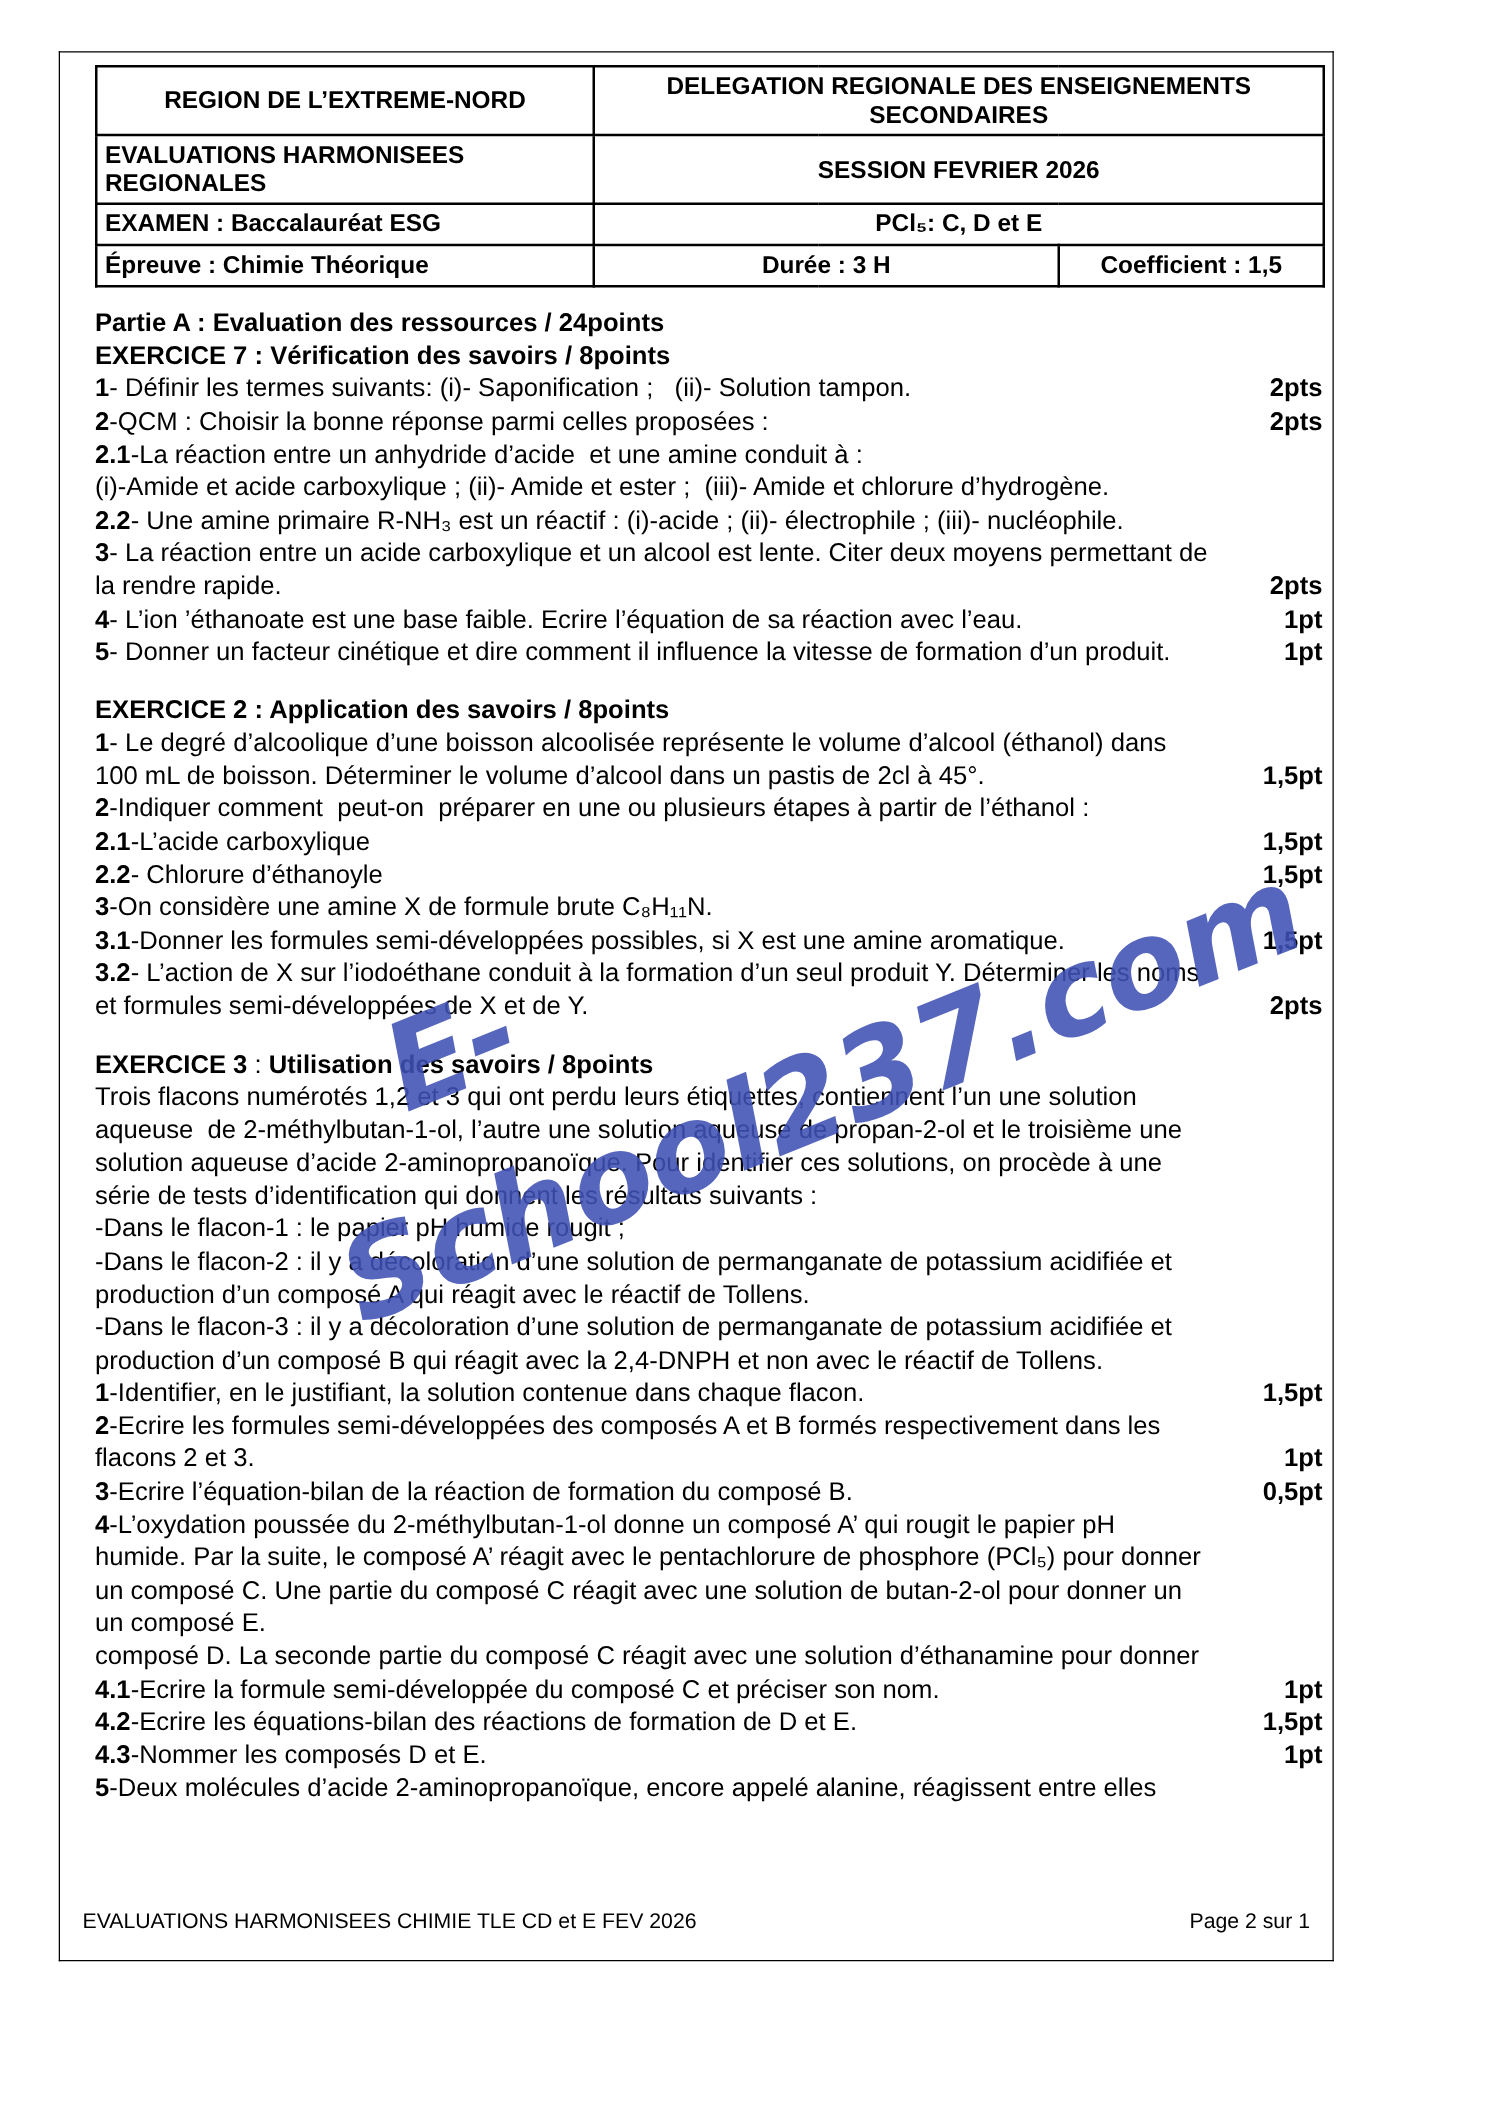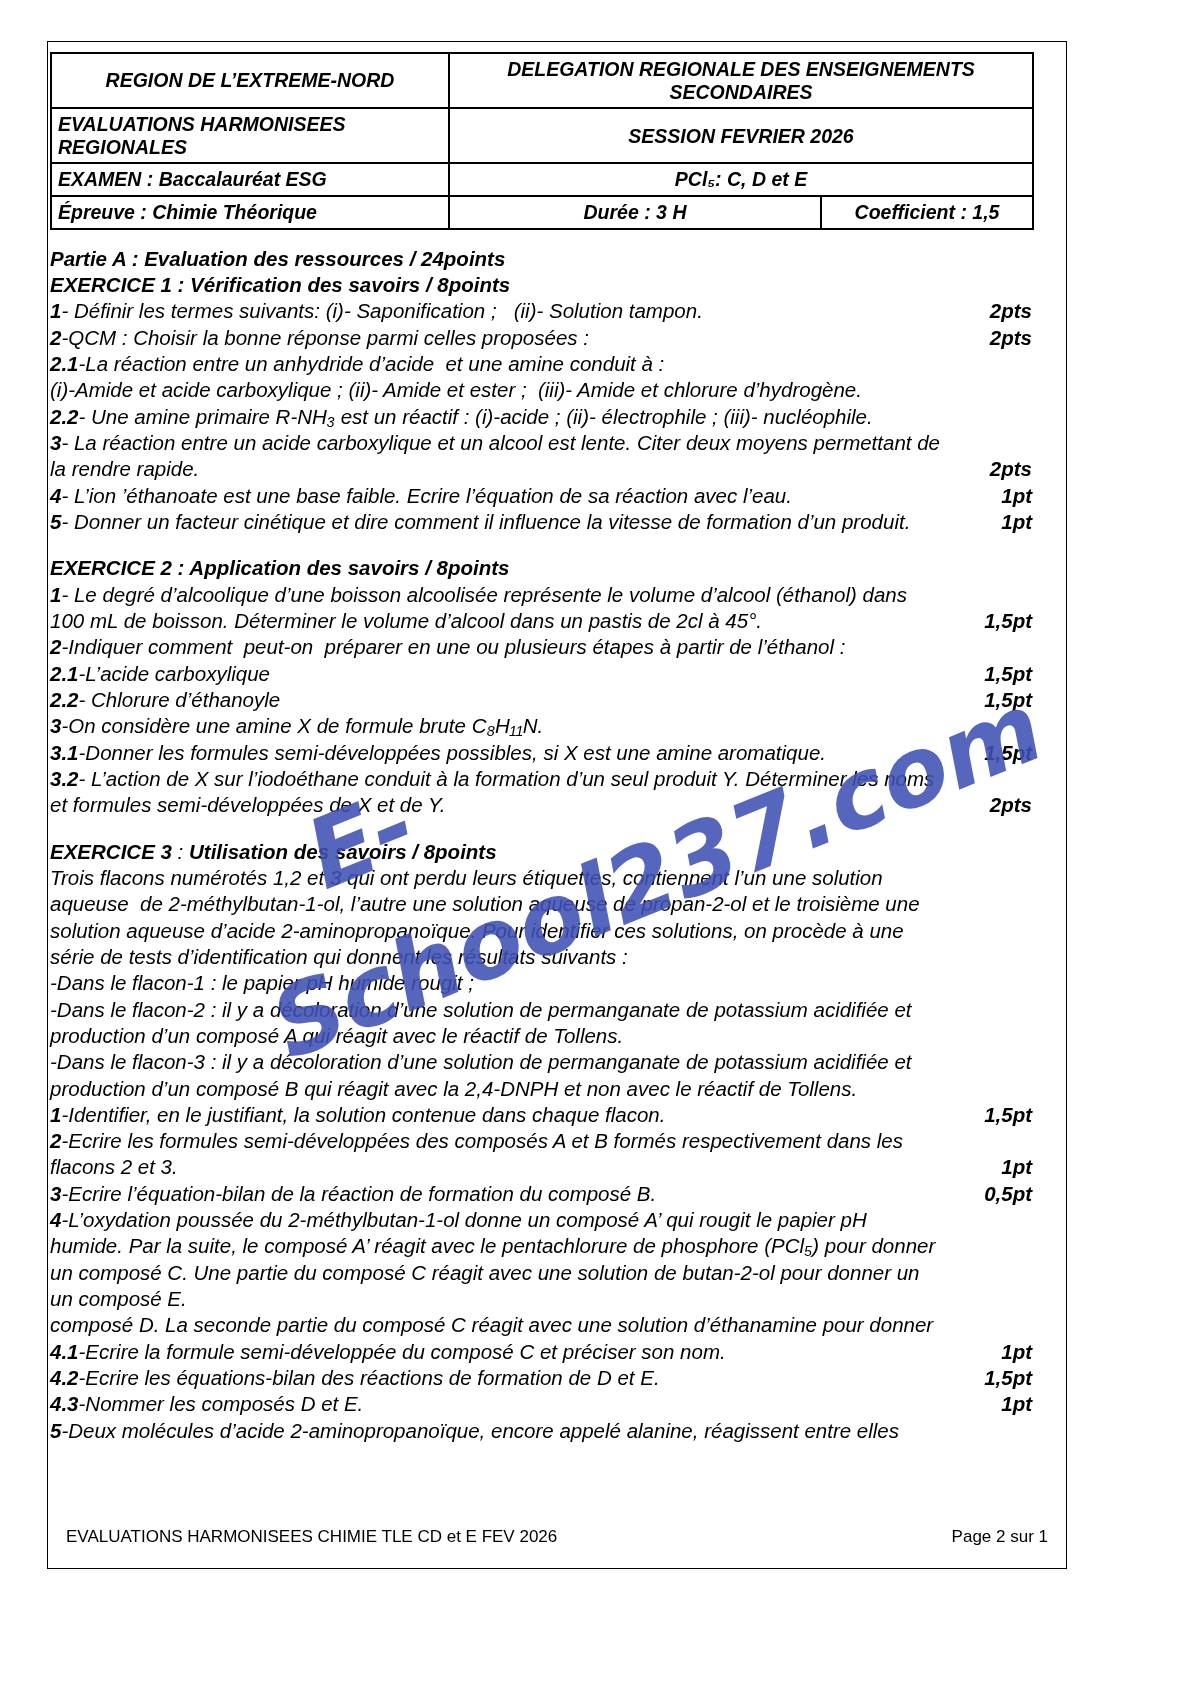--- a/index.html
+++ b/index.html
@@ -45,24 +45,23 @@
   }
   .page-edge-right {
     position: absolute;
     left: 1066px; top: 41px;
     height: 1528px;
     border-left: 1.3px solid #000;
   }
 
   .content {
     position: absolute;
-    left: 50px;
+    left: 76px;
     top: 52px;
     width: 982px;
-    font-style: italic;
   }
 
   
   table.hdr {
     width: 982px;
     border-collapse: collapse;
     table-layout: fixed;
   }
   table.hdr td {
     border: 2.2px solid #000;
@@ -165,21 +164,21 @@
         <tr>
           <td class="l" colspan="1">Épreuve : Chimie Théorique</td>
           <td class="c" colspan="2">Durée : 3 H</td>
           <td class="c" colspan="1">Coefficient : 1,5</td>
         </tr>
       </tbody>
     </table>
 
     <div class="sec">
       <p class="line b">Partie A : Evaluation des ressources / 24points</p>
-      <p class="line b">EXERCICE 1 : Vérification des savoirs / 8points</p>
+      <p class="line b">EXERCICE 7 : Vérification des savoirs / 8points</p>
       <div>
           <p class="line"><span class="bold">1</span><span>- Définir les termes suivants: (i)- Saponification ;   (ii)- Solution tampon.</span><span class="pts">2pts</span></p>
           <p class="line"><span class="bold">2</span><span>-QCM : Choisir la bonne réponse parmi celles proposées :</span><span class="pts">2pts</span></p>
           <p class="line"><span class="bold">2.1</span><span>-La réaction entre un anhydride d’acide  et une amine conduit à :</span></p>
           <p class="line"><span>(i)-Amide et acide carboxylique ; (ii)- Amide et ester ;  (iii)- Amide et chlorure d’hydrogène.</span></p>
           <p class="line"><span class="bold">2.2</span><span>- Une amine primaire R-NH₃ est un réactif : (i)-acide ; (ii)- électrophile ; (iii)- nucléophile.</span></p>
           <p class="line"><span class="bold">3</span><span>- La réaction entre un acide carboxylique et un alcool est lente. Citer deux moyens permettant de</span></p>
           <p class="line"><span>la rendre rapide.</span><span class="pts">2pts</span></p>
           <p class="line"><span class="bold">4</span><span>- L’ion ’éthanoate est une base faible. Ecrire l’équation de sa réaction avec l’eau.</span><span class="pts">1pt</span></p>
           <p class="line"><span class="bold">5</span><span>- Donner un facteur cinétique et dire comment il influence la vitesse de formation d’un produit.</span><span class="pts">1pt</span></p>

